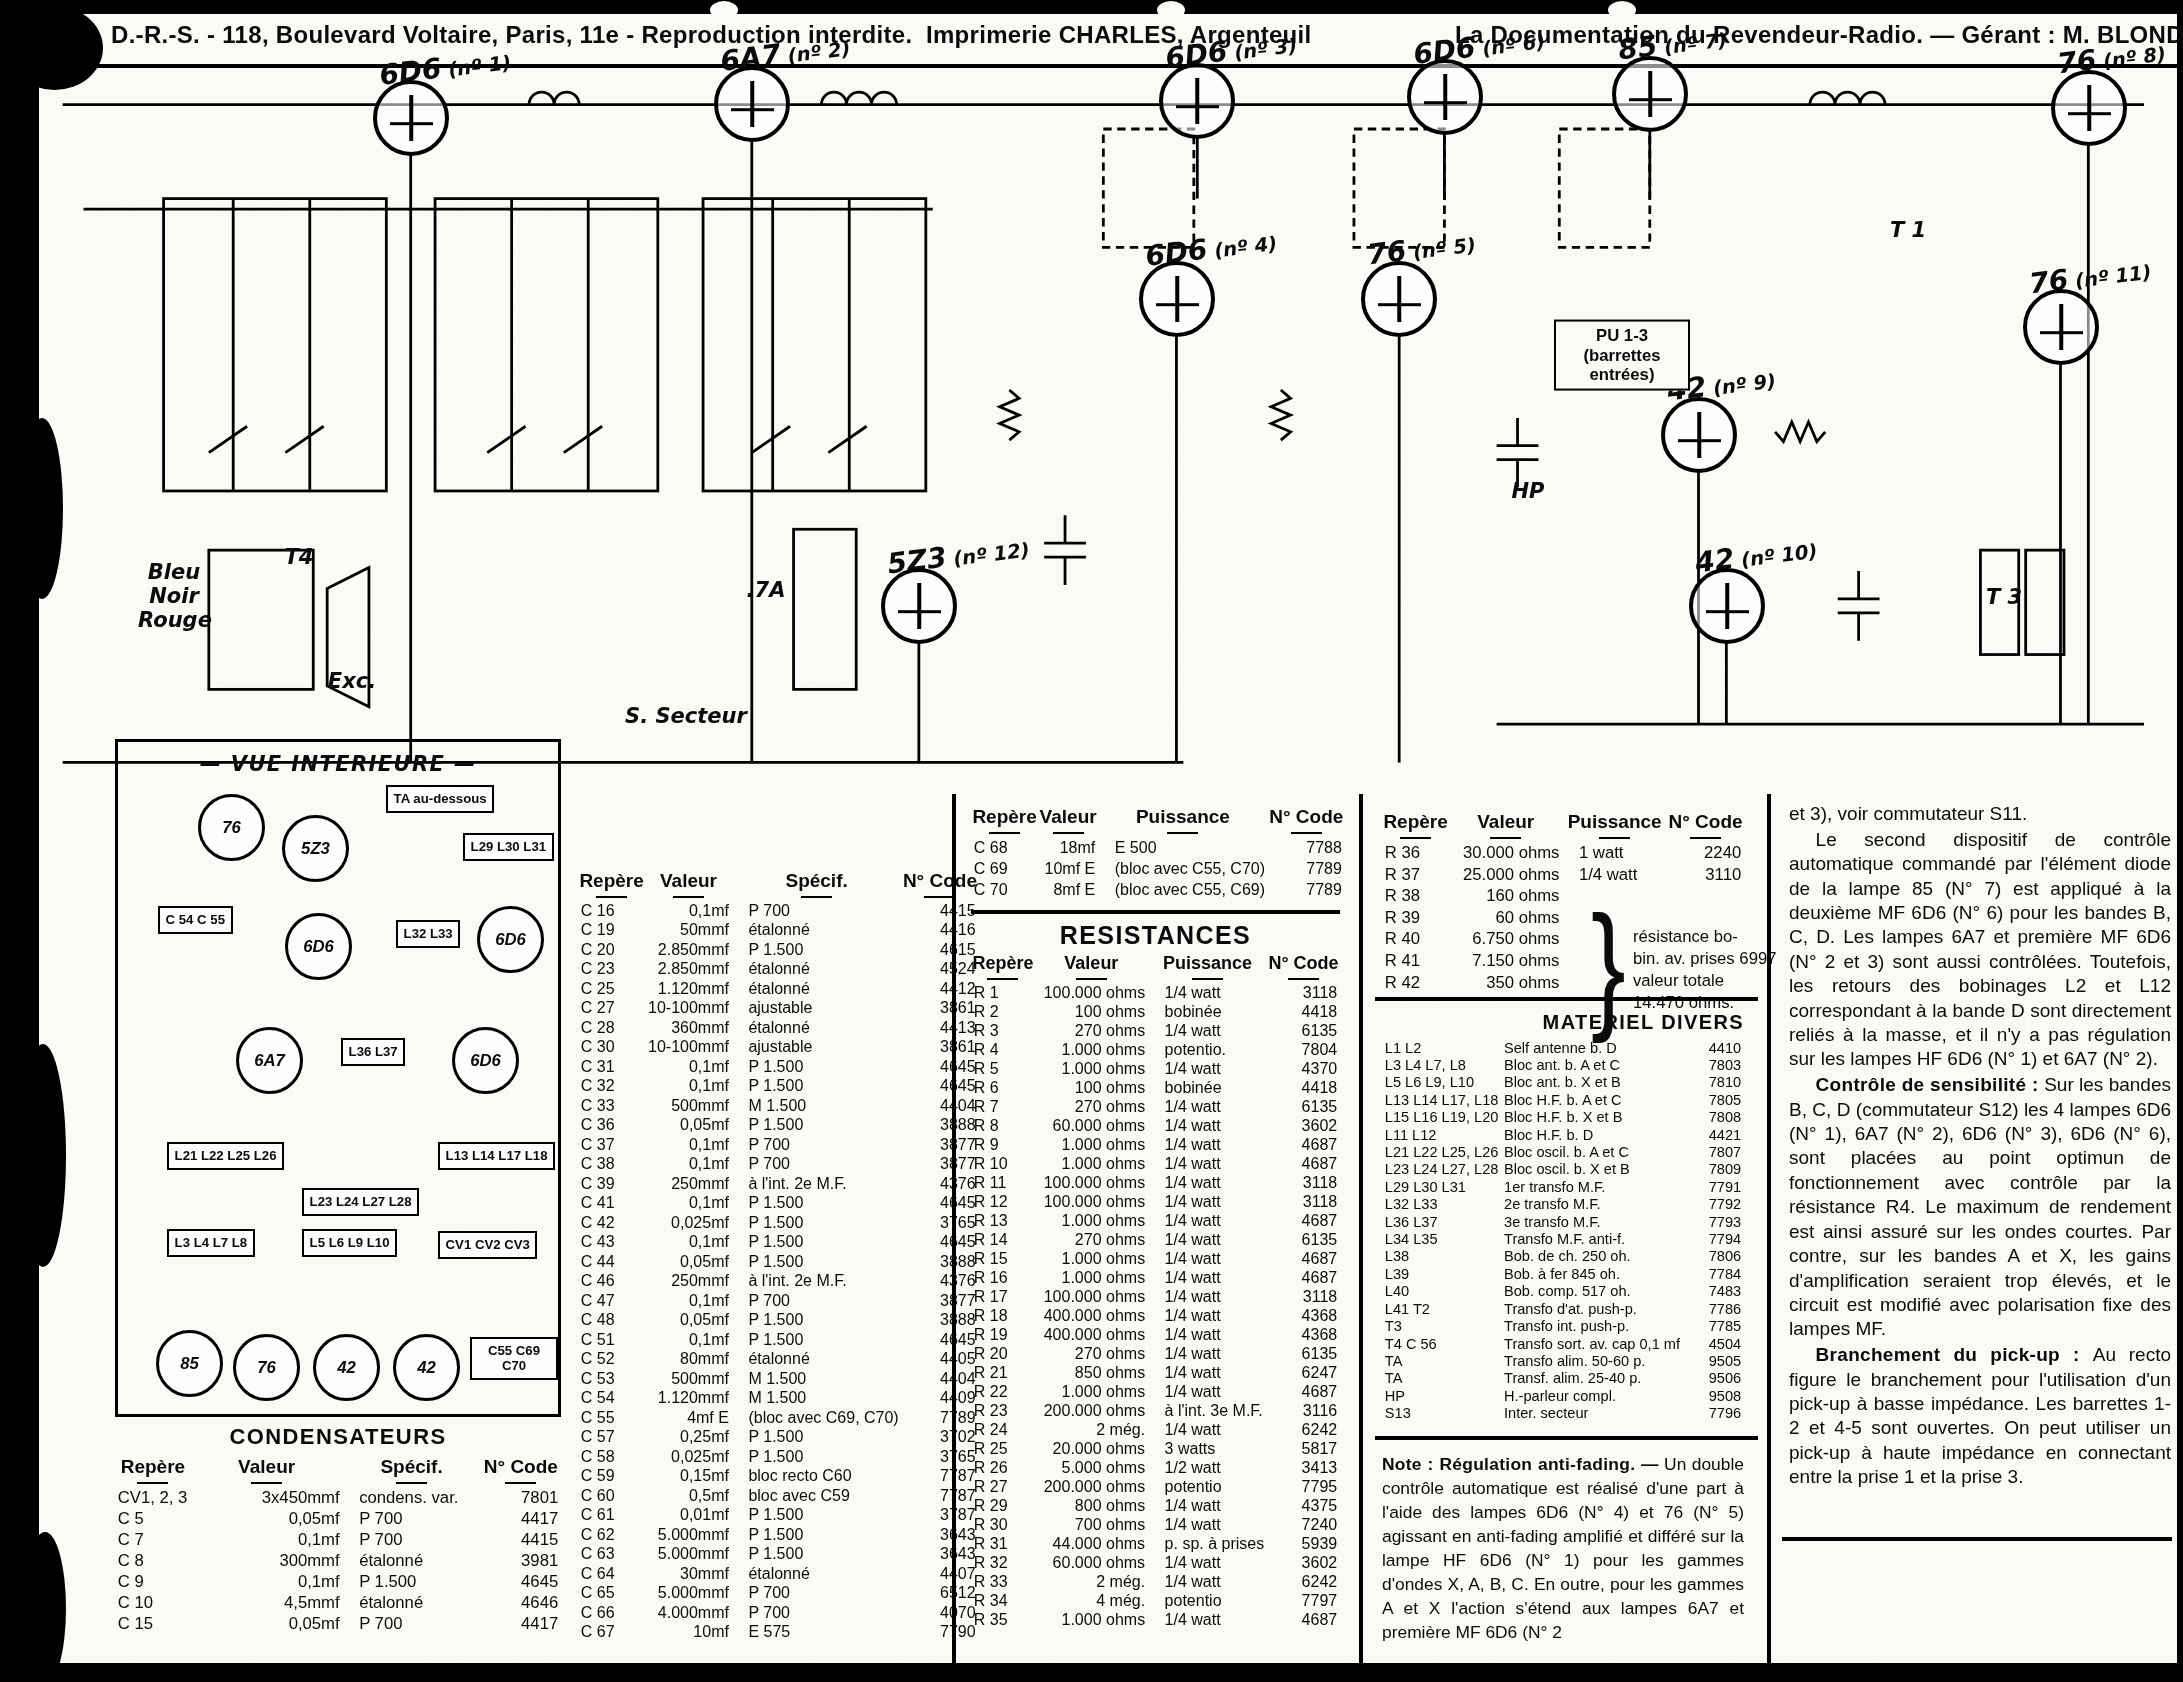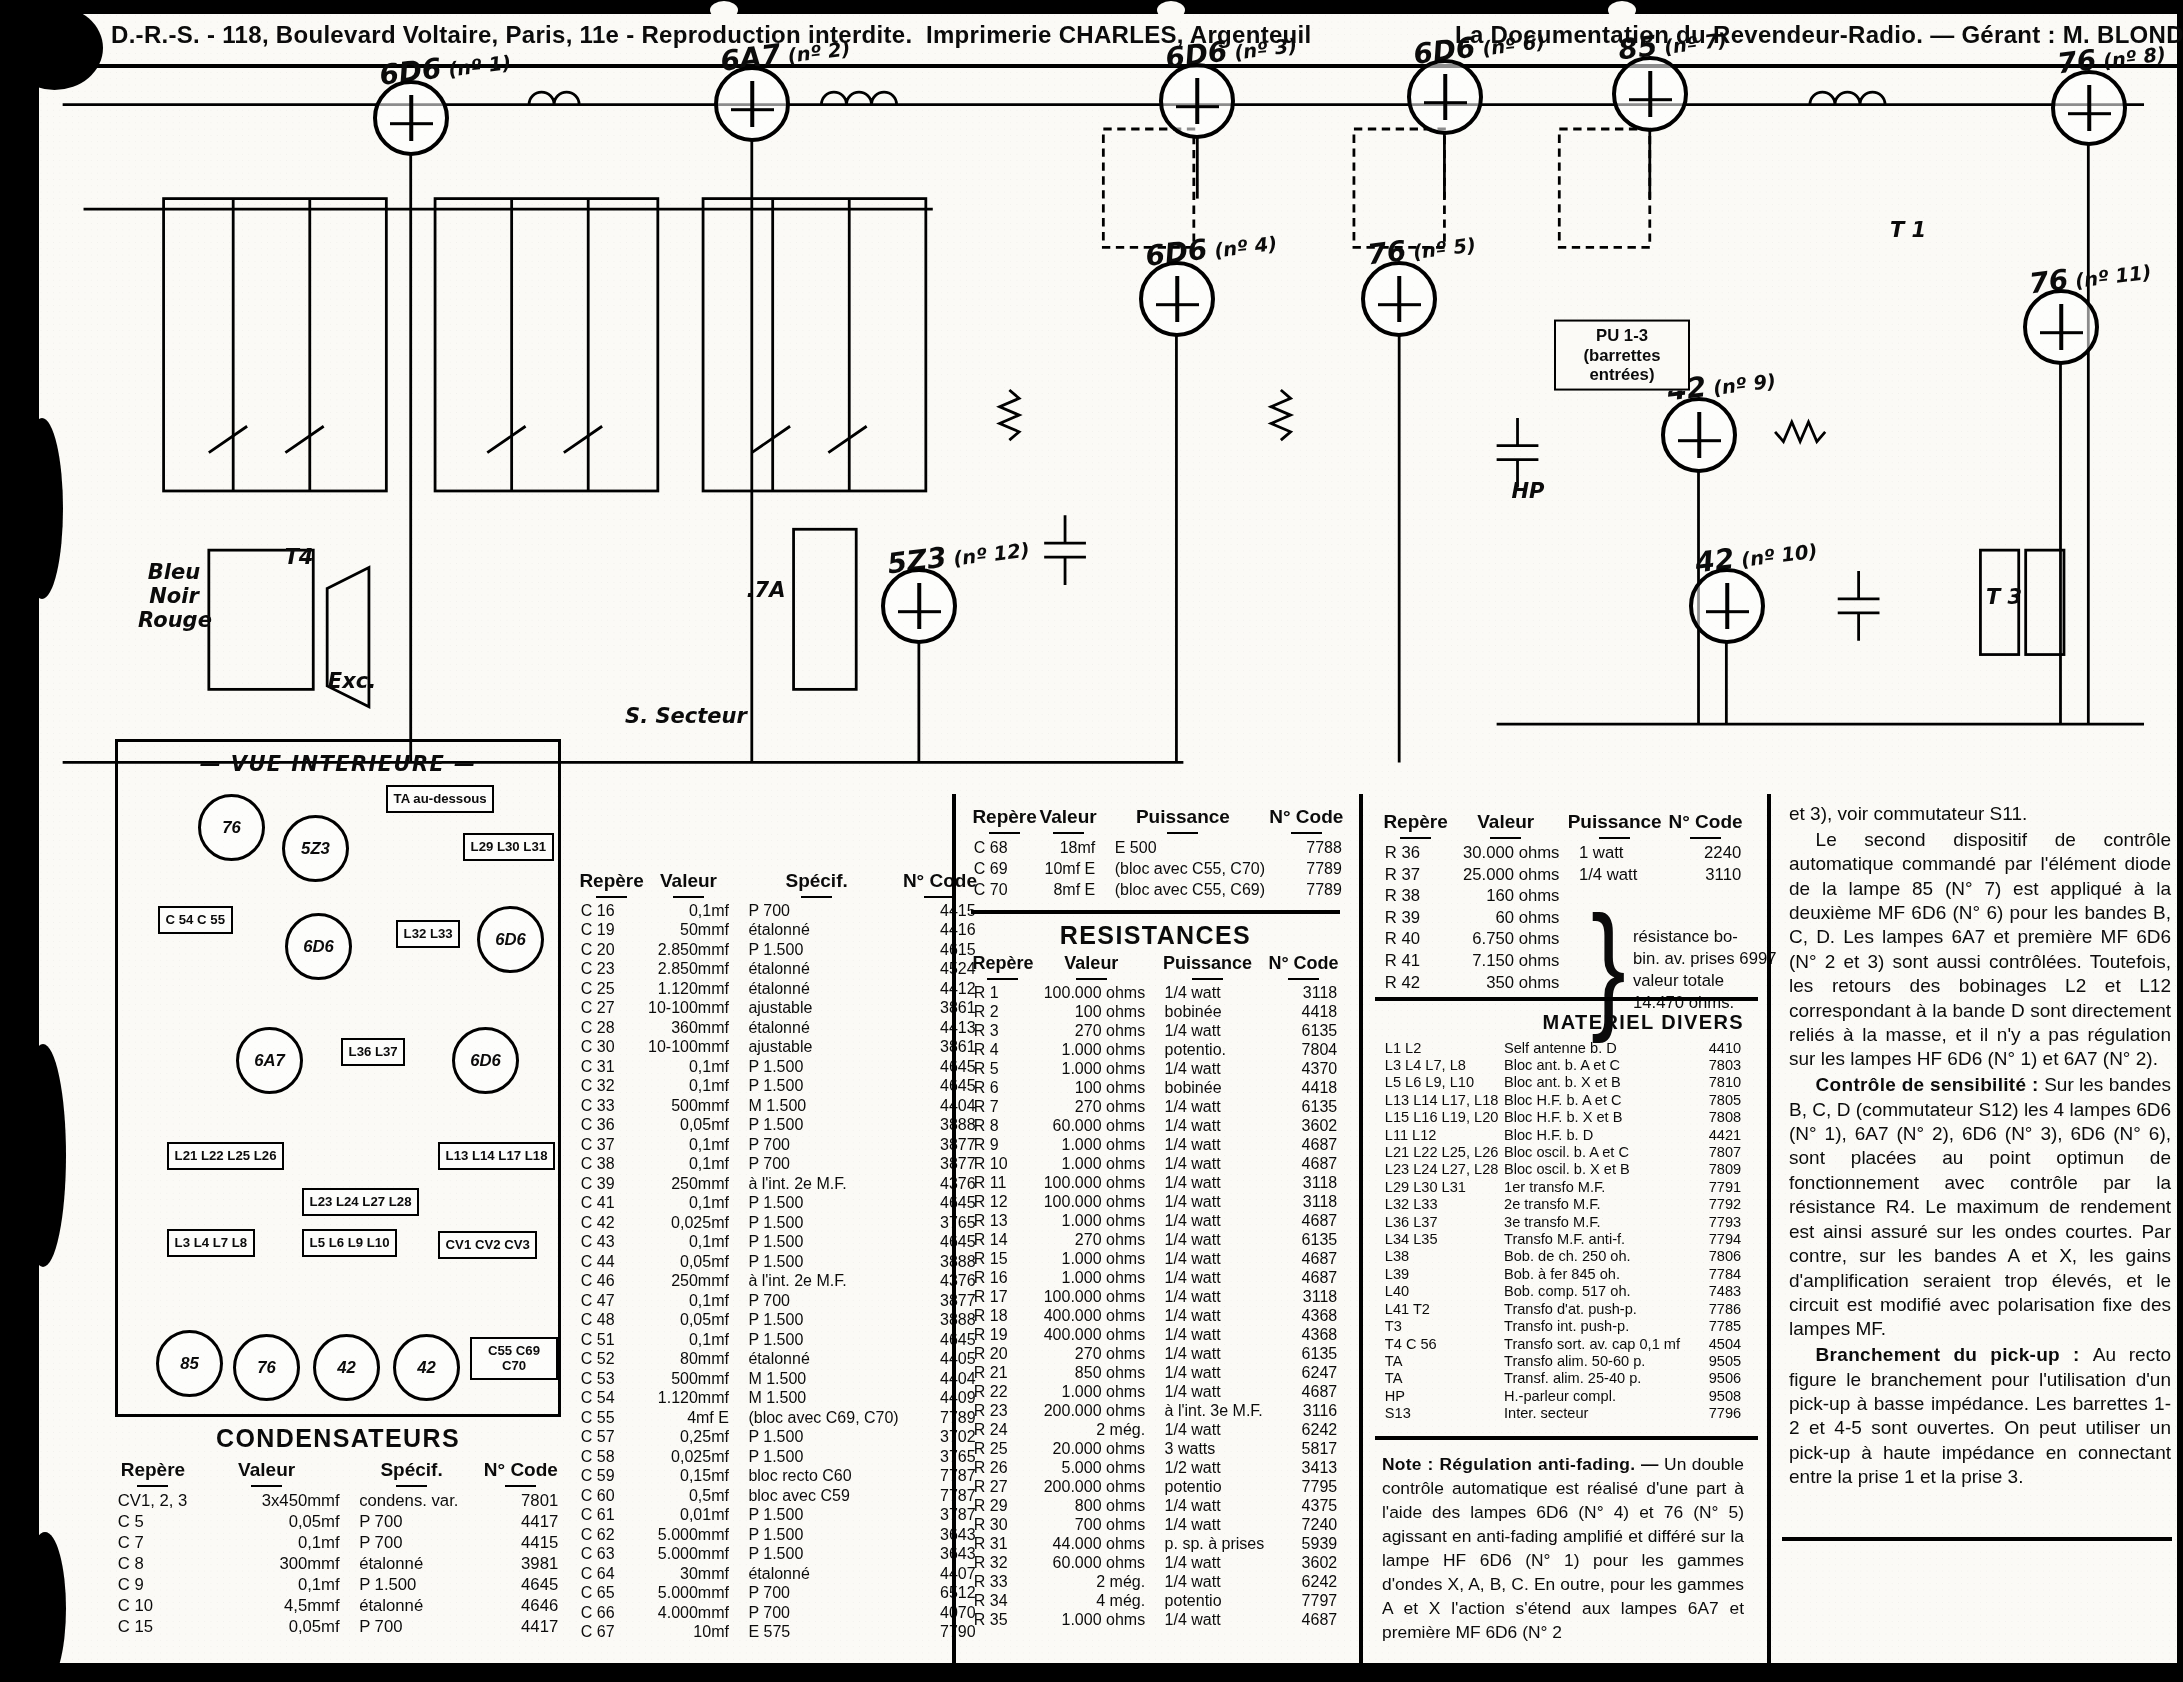--- a/index.html
+++ b/index.html
@@ -216,21 +216,21 @@
         <div class="ld-part" style="left: 320px; top: 489px;">CV1 CV2 CV3</div>
         <div class="ld-tube" style="left: 38px; top: 588px;">85</div>
         <div class="ld-tube" style="left: 115px; top: 592px;">76</div>
         <div class="ld-tube" style="left: 195px; top: 592px;">42</div>
         <div class="ld-tube" style="left: 275px; top: 592px;">42</div>
         <div class="ld-part" style="left: 352px; top: 595px;">C55 C69 C70</div>
       </div>
   </div>
 
   <div class="block" style="left:115px;top:1424px;width:446px;">
-    <div class="ttl" style="font-size:25px;">CONDENSATEURS</div>
+    <div class="ttl" style="font-size:22px;">CONDENSATEURS</div>
     <table class="dt t4" style="margin-top:5.6px;font-size:16.7px;">
       <thead>
           <tr style="font-size:19px;">
             <th>Repère<i></i></th>
             <th>Valeur<i></i></th>
             <th>Spécif.<i></i></th>
             <th>N° Code<i></i></th>
           </tr>
         </thead>
       <tbody style="line-height:21px;">

